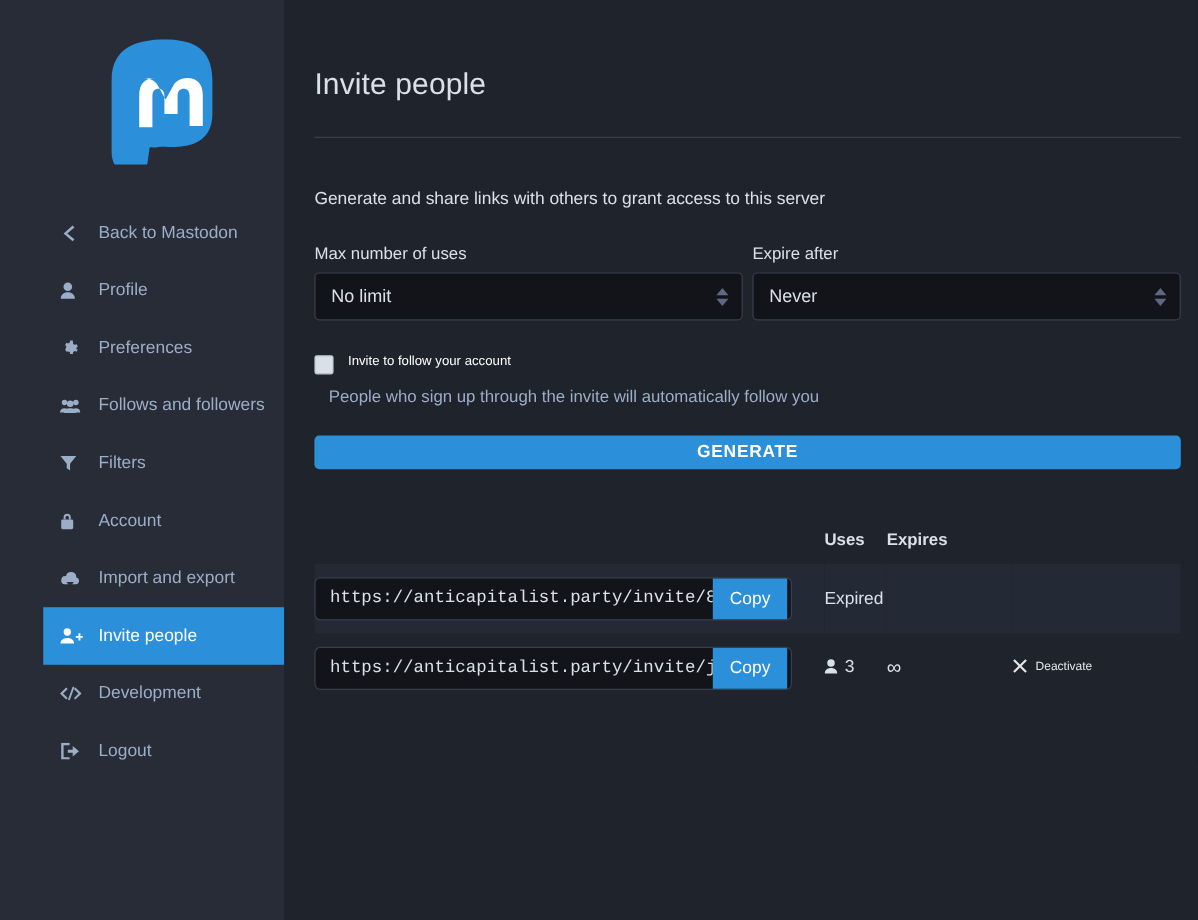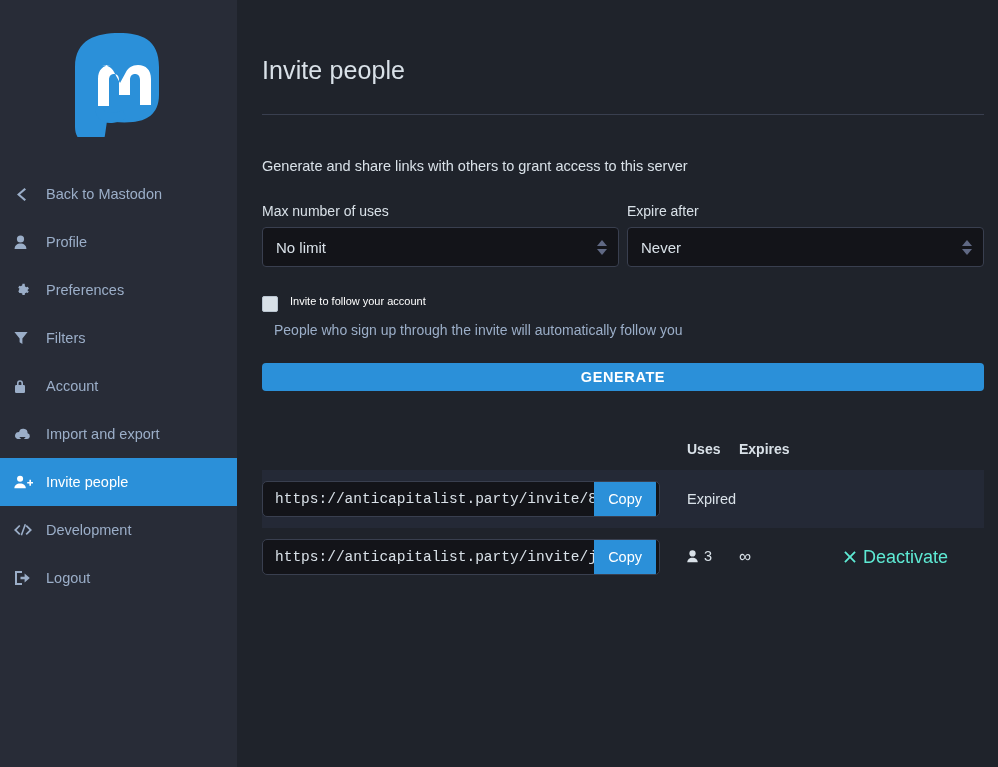--- a/index.html
+++ b/index.html
@@ -18,20 +18,21 @@
     height: 767px;
   }
 
   
   .sidebar {
     width: 237px;
     flex: 0 0 237px;
     background: #282c37;
     height: 767px;
     overflow: hidden;
+    padding-left: 36px;
   }
 
   .logo-wrap {
     height: 168px;
     display: flex;
     align-items: center;
     justify-content: center;
   }
   .logo {
     width: 96px;
@@ -252,22 +253,22 @@
   }
 
   .uses-cell { display: inline-flex; align-items: center; gap: 6px; }
   .uses-cell svg { fill: #d9e1e8; display: block; }
   .infinity { font-size: 17px; color: #d9e1e8; }
 
   .deactivate {
     display: inline-flex;
     align-items: center;
     gap: 7px;
-    color: #5eead4;
-    font-size: 18px;
+    color: #e5e5e5;
+    font-size: 10px;
     text-decoration: none;
     cursor: pointer;
     text-align: right;
   }
   .deactivate svg { fill: currentColor; display: block; }
 </style>
 </head>
 <body>
 
 <div class="app">
@@ -309,20 +310,31 @@
 
       <div class="nav-item">
         <span class="nav-icon">
           <svg width="15" height="15" viewBox="0 0 16 16">
               <path d="M8 5.2A2.8 2.8 0 1 0 8 10.8 2.8 2.8 0 0 0 8 5.2zm6.6 3.6.1-.8-.1-.8 1.3-1-1.2-2.1-1.6.5a6 6 0 0 0-1.4-.8L11.4.9H9l-.3 1.7c-.5.2-1 .5-1.4.8l-1.6-.5-1.2 2.1 1.3 1-.1.8.1.8-1.3 1 1.2 2.1 1.6-.5c.4.3.9.6 1.4.8l.3 1.7h2.4l.3-1.7c.5-.2 1-.5 1.4-.8l1.6.5 1.2-2.1z"></path>
             </svg>
         </span>
         <span class="nav-label">Preferences</span>
       </div>
 
+      <div class="nav-item">
+        <span class="nav-icon">
+          <svg width="17" height="13" viewBox="0 0 18 13">
+              <circle cx="4" cy="3.3" r="2.4"></circle>
+              <circle cx="14" cy="3.3" r="2.4"></circle>
+              <circle cx="9" cy="4.4" r="2.9"></circle>
+              <path d="M0 12c0-2.2 1.8-3.6 4-3.6s4 1.4 4 3.6zM10 12c0-2.2 1.8-3.6 4-3.6s4 1.4 4 3.6zM3.6 12.6c0-2.6 2.2-4.2 5.4-4.2s5.4 1.6 5.4 4.2z"></path>
+            </svg>
+        </span>
+        <span class="nav-label">Follows and followers</span>
+      </div>
 
       <div class="nav-item">
         <span class="nav-icon">
           <svg width="14" height="14" viewBox="0 0 14 14">
               <path d="M.4 1h13.2L8.4 7.4V13L5.6 11.3V7.4z"></path>
             </svg>
         </span>
         <span class="nav-label">Filters</span>
       </div>
 

